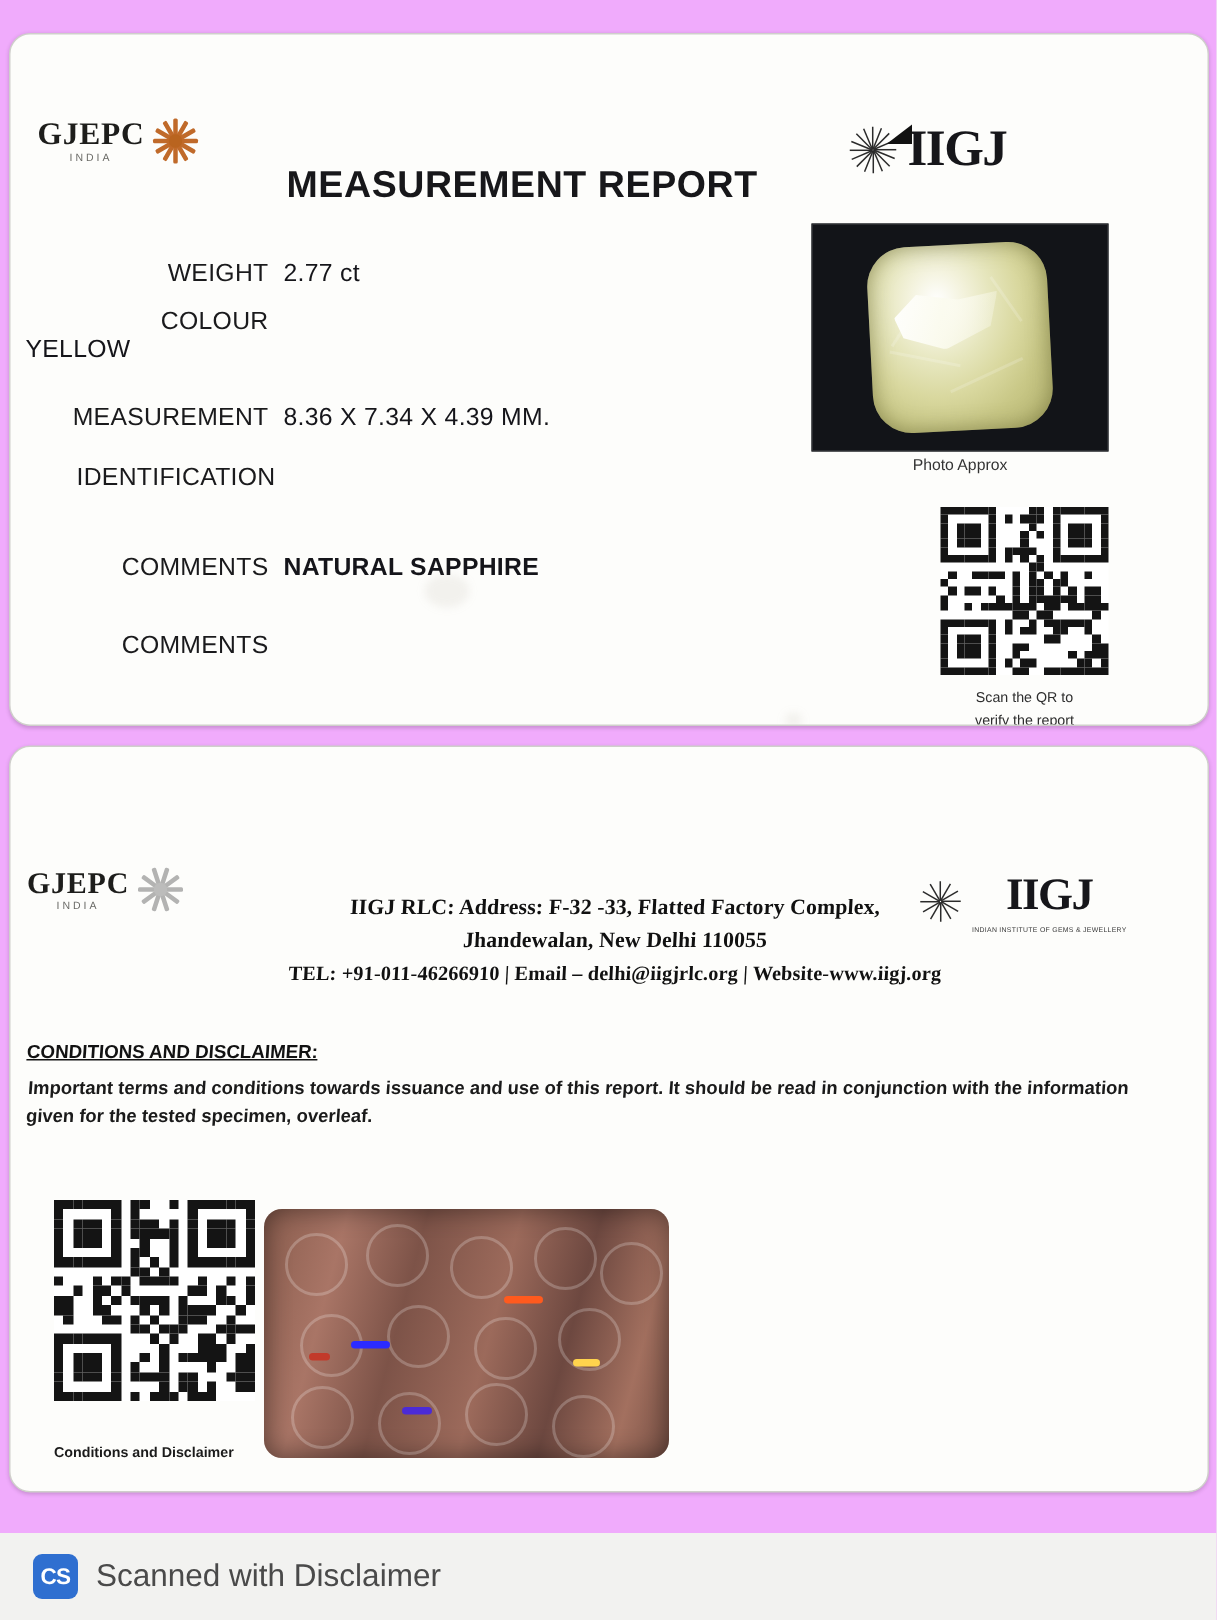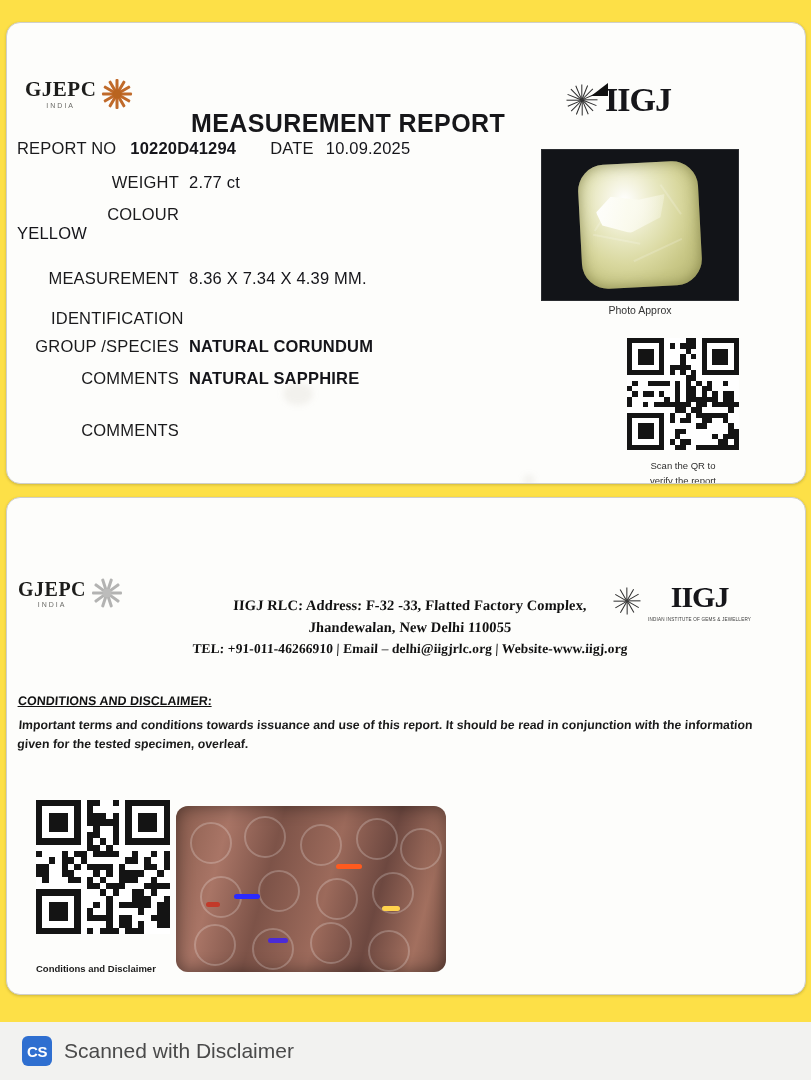--- a/index.html
+++ b/index.html
@@ -6,21 +6,21 @@
   html, body {
     margin: 0; padding: 0;
     width: 811px; height: 1080px;
     background: #f2f2f0;
     font-family: "Liberation Sans", sans-serif;
     overflow: hidden;
   }
   .page {
     position: relative;
     width: 811px; height: 1080px;
-    background: #fde047;
+    background: #f0abfc;
   }
 
   
   .card {
     position: absolute;
     background: #fdfdfb;
     border: 1px solid #cfcfcb;
     border-radius: 14px;
     box-shadow: 0 1px 3px rgba(0,0,0,0.18);
     overflow: hidden;
@@ -346,26 +346,20 @@
         <span class="spike" style="width:15px;height:1.4px;transform:translate(-50%,-50%) rotate(337deg) translateX(8px);"></span>
       </div>
       <div class="blackwedge" style="left:26px; top:2px;"></div>
       <div style="display:flex;flex-direction:column;align-items:center;">
         <div class="iigj-word" style="font-size:34px;">IIGJ</div>
       </div>
     </div>
 
     <div id="report-title">MEASUREMENT REPORT</div>
 
-    <div class="field" style="left:10px; top:116px;">
-      <span class="flabel">REPORT NO</span>
-      <span class="fvalue bold" style="margin-left:14px;">10220D41294</span>
-      <span class="flabel" style="margin-left:34px;">DATE</span>
-      <span class="fvalue" style="margin-left:12px;">10.09.2025</span>
-    </div>
 
     <div class="field" style="left:10px; top:150px;align-items:flex-end;">
       <span class="flabel lab-col">WEIGHT</span>
       <span class="fvalue">2.77 ct</span>
     </div>
 
     <div class="field" style="left:10px; top:182px;flex-direction:column;">
       <span class="flabel lab-col">COLOUR</span>
       <span class="fvalue">YELLOW</span>
     </div>
@@ -373,24 +367,20 @@
 
     <div class="field" style="left:10px; top:246px;">
       <span class="flabel lab-col">MEASUREMENT</span>
       <span class="fvalue">8.36 X 7.34 X 4.39 MM.</span>
     </div>
 
     <div class="field" style="left:44px; top:286px;">
       <span class="flabel">IDENTIFICATION</span>
     </div>
 
-    <div class="field" style="left:10px; top:314px;">
-      <span class="flabel lab-col">GROUP /SPECIES</span>
-      <span class="fvalue bold">NATURAL CORUNDUM</span>
-    </div>
 
     <div class="field" style="left:10px; top:346px;">
       <span class="flabel lab-col">COMMENTS</span>
       <span class="fvalue bold">NATURAL SAPPHIRE</span>
     </div>
 
     <div class="field" style="left:10px; top:398px;">
       <span class="flabel lab-col">COMMENTS</span>
     </div>
 

